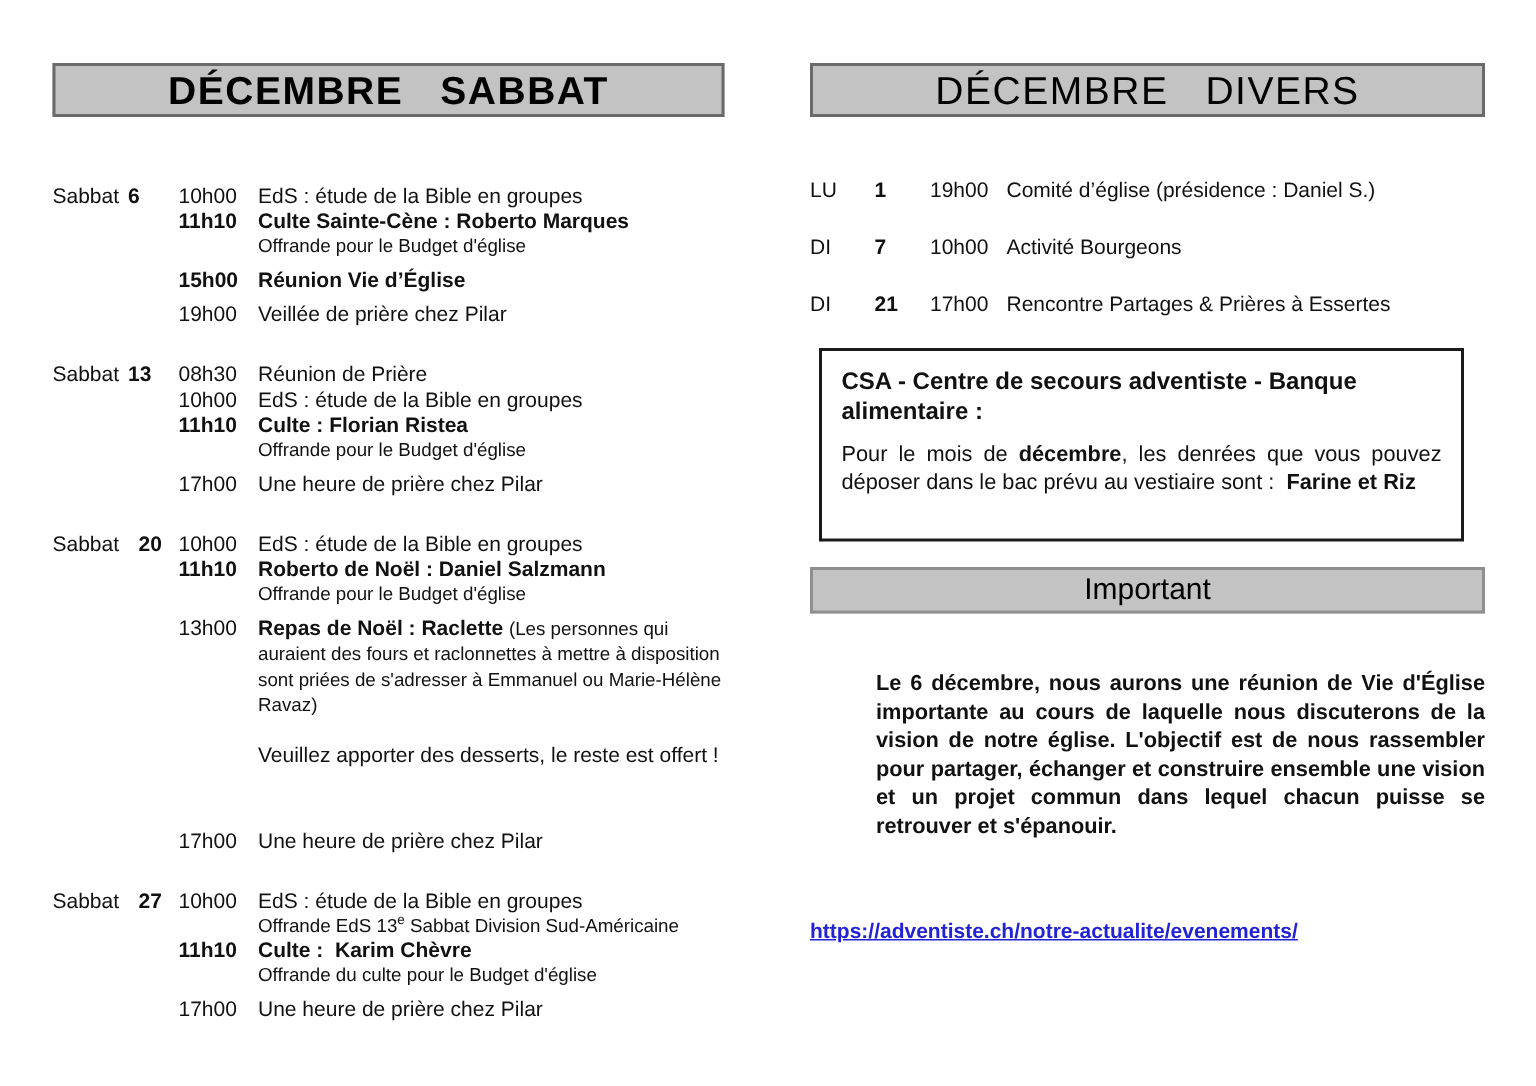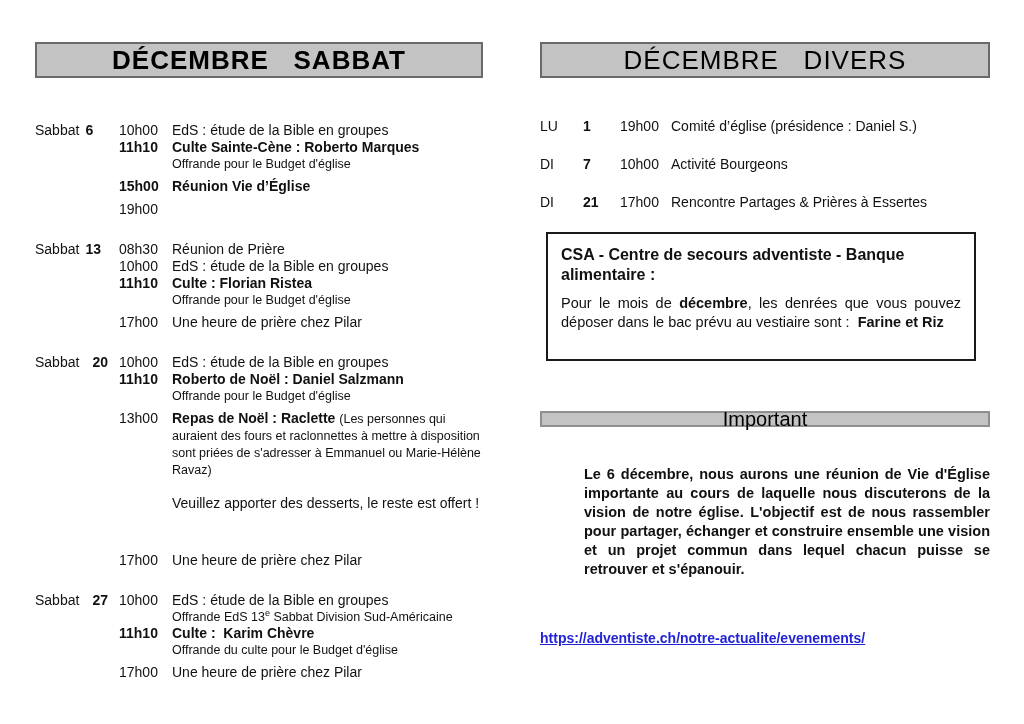--- a/index.html
+++ b/index.html
@@ -46,22 +46,22 @@
   .dtext { flex: 1; }
 
   .csa-box {
     margin-top: 20px; margin-left: 6px; width: 430px; box-sizing: border-box;
     border: 2px solid #1a1a1a; padding: 11px 13px 27px 13px;
   }
   .csa-title { font-size: 16px; font-weight: bold; line-height: 20px; }
   .csa-body { margin-top: 9px; font-size: 14.5px; line-height: 19px; text-align: justify; white-space: pre-wrap; }
 
   .important-banner {
-    margin-top: 50px; background: #c3c3c3; border: 2px solid #8f8f8f; box-sizing: border-box;
-    height: 16px; display: flex; align-items: center; justify-content: center;
+    margin-top: 17px; background: #c3c3c3; border: 2px solid #8f8f8f; box-sizing: border-box;
+    height: 31px; display: flex; align-items: center; justify-content: center;
   }
   .important-title { font-size: 20px; color: #000; }
 
   .important-para {
     margin-top: 38px; font-size: 14.5px; font-weight: bold; line-height: 19px;
     text-align: justify;
     margin-left: 44px;
   }
   .footer-note { margin-top: 28px; font-size: 14px; line-height: 21px; }
   .events-link {
@@ -101,20 +101,23 @@
             </div>
           </div>
           <div class="srow gap">
             <span class="time b">15h00</span>
             <div class="desc">
                 <div class="main b">Réunion Vie d’Église</div>
               </div>
           </div>
           <div class="srow gap">
             <span class="time">19h00</span>
+            <div class="desc">
+                <div class="main">Veillée de prière chez Pilar</div>
+              </div>
           </div>
         </div>
       </div>
 
       <div class="day-block">
         <div class="day-label">
           <span>Sabbat</span>
           <span class="day-num">13</span>
         </div>
         <div class="rows">

